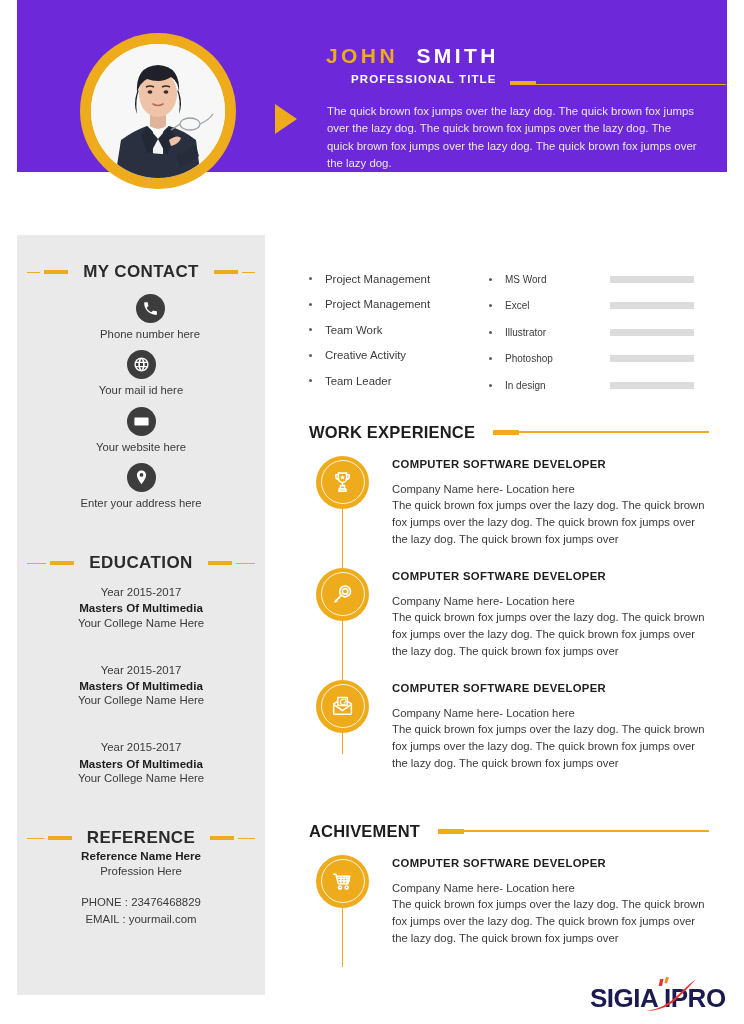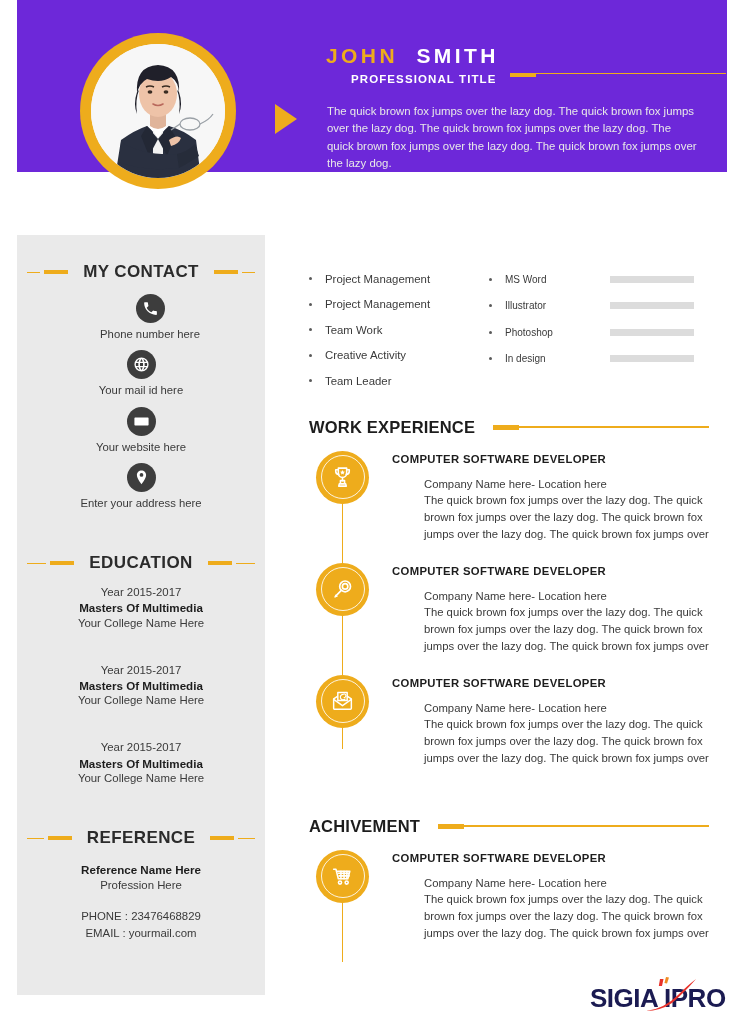--- a/index.html
+++ b/index.html
@@ -35,21 +35,21 @@
     border-left:22px solid #eeac1c;
   }
 
   #name-block { position:absolute; left:309px; top:43px; width:400px; }
   #name-line {
     font-size:21px; font-weight:bold; letter-spacing:3.4px; line-height:1.2;
     white-space:nowrap;
   }
   #name-first { color:#eeac1c; }
   #name-last { color:#ffffff; }
-  #prof-row { display:flex; align-items:flex-start; margin-top:5px;padding-left:25px; }
+  #prof-row { display:flex; align-items:flex-end; margin-top:5px;padding-left:25px; }
   #prof-title {
     color:#ffffff; font-size:11.5px; font-weight:bold; letter-spacing:1.1px;
     white-space:nowrap;
   }
   #prof-dash {
     width:26px; height:4px; background:#eeac1c; margin-left:14px; flex:none;
   }
   #prof-rule {
     height:1px; background:#eeac1c; flex:1;
   }
@@ -84,21 +84,21 @@
   .contact-label {
     font-size:11.3px; color:#3a3a3a; margin-top:4px; line-height:1.35;
     padding:0 40px;
   }
 
   .edu-item { text-align:center; margin-top:16px; line-height:1.33; }
   .edu-year { font-size:11.4px; color:#3a3a3a; }
   .edu-degree { font-size:11.6px; color:#1d1d1d; font-weight:bold; }
   .edu-school { font-size:11.4px; color:#3a3a3a; }
 
-  .ref-block { text-align:center; margin-top:14px; line-height:1.4; }
+  .ref-block { text-align:center; line-height:1.4; }
   .ref-name { font-size:11.6px; font-weight:bold; color:#1d1d1d; }
   .ref-prof { font-size:11.4px; color:#3a3a3a; }
   .ref-contact { font-size:11.4px; color:#3a3a3a; margin-top:14px; line-height:1.45; }
 
   
   #main { position:absolute; left:309px; top:250px; width:400px; }
 
   .main-head { display:flex; align-items:center; margin-bottom:0; }
   .main-head .title {
     font-size:16.5px; font-weight:bold; color:#1d1d1d; letter-spacing:0.2px;
@@ -144,21 +144,21 @@
     width:44px; height:44px; border-radius:50%;
     border:1.4px solid rgba(255,255,255,0.85);
     display:flex; align-items:center; justify-content:center;
   }
   .tl-badge svg { width:25px; height:25px; }
   .tl-body { margin-left:83px; padding-top:2px; }
   .tl-role {
     font-size:11.3px; font-weight:bold; color:#1d1d1d; letter-spacing:0.35px;
   }
   .tl-desc {
-    margin-top:11px; font-size:11.3px; color:#3a3a3a; line-height:1.48;margin-left:32px;
+    margin-top:11px; font-size:11.3px; color:#3a3a3a; line-height:1.48;
   }
 
   #achievement-wrap { margin-top:30px; }
 
   
   #logo {
     position:absolute; left:590px; top:984px;
     display:flex; align-items:center; height:28px;
   }
   #logo-text {
@@ -347,20 +347,25 @@
         <div class="bullet-row">
           <span class="bullet-dot"></span>
           <span>Team Leader</span>
         </div>
       </div>
 
       <div id="exp-right">
         <div class="skill-row">
           <span class="bullet-dot"></span>
           <span class="skill-name">MS Word</span>
+          <span class="skill-track"><span class="skill-fill" style="width: 81%;"></span></span>
+        </div>
+        <div class="skill-row">
+          <span class="bullet-dot"></span>
+          <span class="skill-name">Excel</span>
           <span class="skill-track"><span class="skill-fill" style="width: 81%;"></span></span>
         </div>
         <div class="skill-row">
           <span class="bullet-dot"></span>
           <span class="skill-name">Illustrator</span>
           <span class="skill-track"><span class="skill-fill" style="width: 81%;"></span></span>
         </div>
         <div class="skill-row">
           <span class="bullet-dot"></span>
           <span class="skill-name">Photoshop</span>

